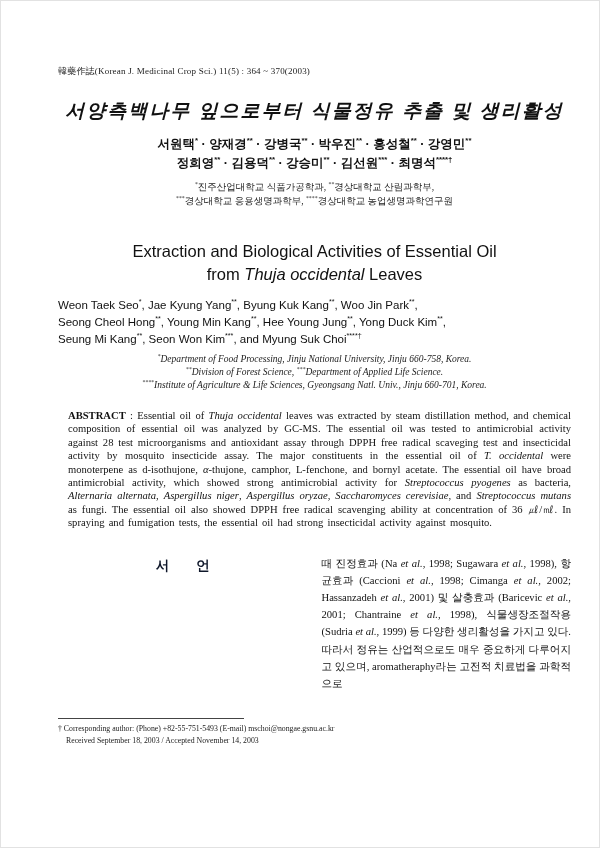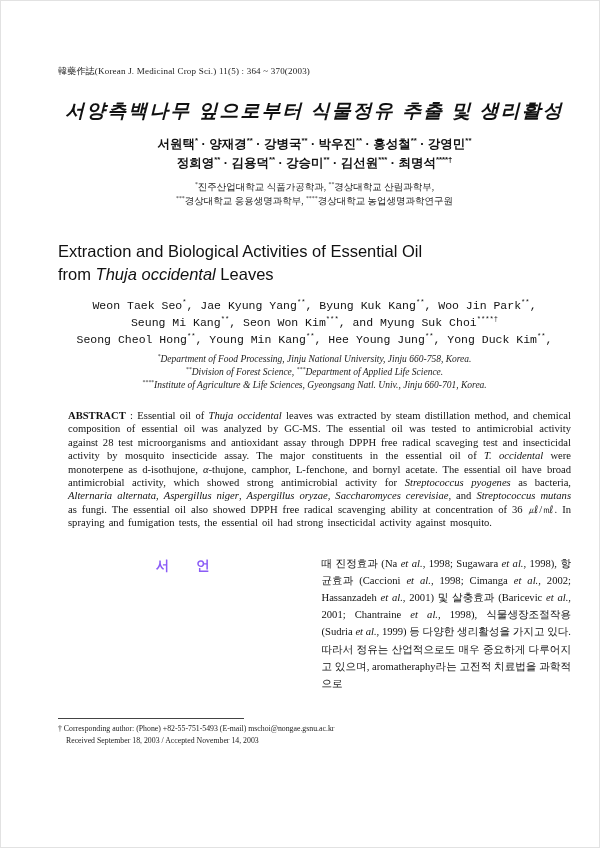--- a/index.html
+++ b/index.html
@@ -22,44 +22,44 @@
     font-size:19px; font-weight:bold; letter-spacing:2px; color:#111;font-style:italic;
   }
   .ko-authors {
     margin-top:11px; text-align:center;
     font-family:"Liberation Sans", sans-serif;
     font-weight:bold; font-size:12.5px; line-height:19px; color:#111;
   }
   .ko-affils { margin-top:7px; text-align:center; font-size:9.5px; line-height:14px; color:#222; }
 
   .en-title {
-    margin:32px 0 0 0; font-weight:normal;
+    margin:32px 0 0 0; text-align:center; font-weight:normal;
     font-family:"Liberation Sans", sans-serif;
     font-size:16.5px; line-height:23px; color:#111;
   }
   .en-authors {
-    margin-top:11px; text-align:center;
-    font-family:Liberation Mono, monospace;
+    margin-top:11px; text-align:left;
+    font-family:Liberation Sans, sans-serif;
     font-size:11.5px; line-height:17px; color:#111;
   }
   .en-affils { margin-top:5px; text-align:center; font-style:italic; font-size:9.5px; line-height:13px; color:#222; }
 
   .abstract {
     margin:17px 0 0 10px; text-align:justify;
     font-size:10.6px; line-height:13.4px; color:#111;
     word-spacing:1.5px;
   }
   .keywords { margin:9px 0 0 0; font-size:10.6px; line-height:13px; color:#111; }
 
   .columns { margin-top:25px; display:flex; gap:14px; }
   .col { flex:1 1 0; min-width:0; font-size:10.6px; line-height:17.2px; text-align:justify; color:#111; }
   .section-heading {
     margin:2px 0 13px 0; text-align:center;
     font-family:"Liberation Sans", sans-serif;
-    font-size:13.5px; font-weight:bold; color:#8b5cf6;
+    font-size:13.5px; font-weight:bold; color:#0f172a;
   }
   .col p { margin:0; }
   .indent { text-indent:11px; }
 
   .footnote { margin-top:26px; }
   .footnote-rule { width:186px; border-top:1px solid #444; height:0; margin-bottom:4px; }
   .footnote-line { font-size:7.8px; line-height:12px; color:#222; }
   .footnote-line2 { padding-left:8px; }
 
   .pageno {
@@ -86,22 +86,22 @@
     <div><sup>***</sup><span>경상대학교 응용생명과학부, </span><sup>****</sup><span>경상대학교 농업생명과학연구원</span></div>
   </div>
 
   <h2 class="en-title">
     <div><span>Extraction and Biological Activities of Essential Oil</span></div>
     <div><span>from </span><span class="i">Thuja occidental</span><span> Leaves</span></div>
   </h2>
 
   <div class="en-authors">
     <div><span>Weon Taek Seo</span><sup>*</sup><span>, Jae Kyung Yang</span><sup>**</sup><span>, Byung Kuk Kang</span><sup>**</sup><span>, Woo Jin Park</span><sup>**</sup><span>,</span></div>
+    <div><span>Seong Cheol Hong</span><sup>**</sup><span>, Young Min Kang</span><sup>**</sup><span>, Hee Young Jung</span><sup>**</sup><span>, Yong Duck Kim</span><sup>**</sup><span>,</span></div>
     <div><span>Seung Mi Kang</span><sup>**</sup><span>, Seon Won Kim</span><sup>***</sup><span>, and Myung Suk Choi</span><sup>****†</sup></div>
-    <div><span>Seong Cheol Hong</span><sup>**</sup><span>, Young Min Kang</span><sup>**</sup><span>, Hee Young Jung</span><sup>**</sup><span>, Yong Duck Kim</span><sup>**</sup><span>,</span></div>
   </div>
 
   <div class="en-affils">
     <div><sup>*</sup><span>Department of Food Processing, Jinju National University, Jinju 660-758, Korea.</span></div>
     <div><sup>**</sup><span>Division of Forest Science, </span><sup>***</sup><span>Department of Applied Life Science.</span></div>
     <div><sup>****</sup><span>Institute of Agriculture &amp; Life Sciences, Gyeongsang Natl. Univ., Jinju 660-701, Korea.</span></div>
   </div>
 
   <p class="abstract"><span class="b">ABSTRACT</span><span> : Essential oil of </span><span class="i">Thuja occidental</span><span> leaves was extracted by steam distillation method, and chemical composition of essential oil was analyzed by GC-MS. The essential oil was tested to antimicrobial activity against 28 test microorganisms and antioxidant assay through DPPH free radical scaveging test and insecticidal activity by mosquito insecticide assay. The major constituents in the essential oil of </span><span class="i">T. occidental</span><span> were monoterpene as d-isothujone, </span><span class="i">α</span><span>-thujone, camphor, L-fenchone, and bornyl acetate. The essential oil have broad antimicrobial activity, which showed strong antimicrobial activity for </span><span class="i">Streptococcus pyogenes</span><span> as bacteria, </span><span class="i">Alternaria alternata</span><span>, </span><span class="i">Aspergillus niger</span><span>, </span><span class="i">Aspergillus oryzae</span><span>, </span><span class="i">Saccharomyces cerevisiae</span><span>, and </span><span class="i">Streptococcus mutans</span><span> as fungi. The essential oil also showed DPPH free radical scavenging ability at concentration of 36 ㎕/㎖. In spraying and fumigation tests, the essential oil had strong insecticidal activity against mosquito.</span></p>
 

